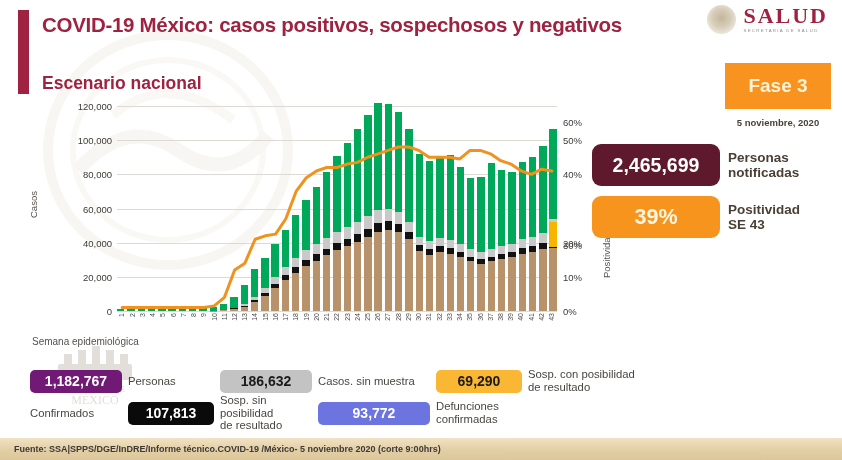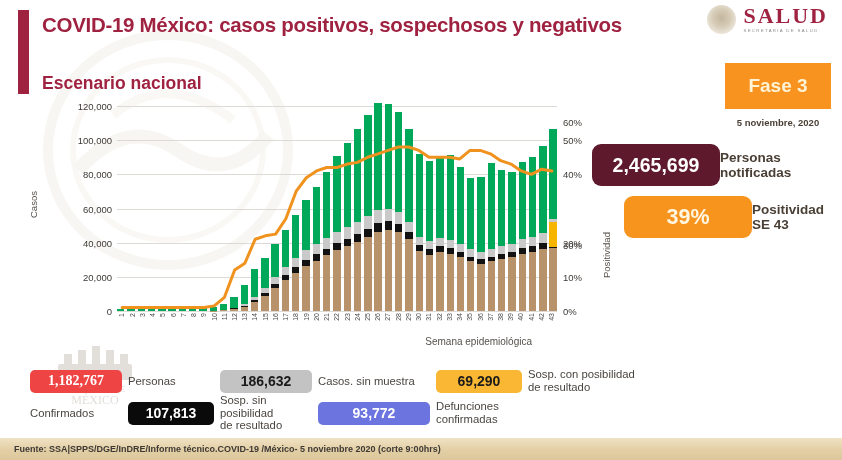--- a/index.html
+++ b/index.html
@@ -99,25 +99,25 @@
   }
   .fecha {
     position: absolute;
     left: 722px; top: 117px;
     width: 112px; text-align: center;
     font-size: 9.5px; font-weight: bold; color: #4a3f35;
     z-index: 3;
   }
   .stat-row {
     position: absolute;
-    display: flex; align-items: center; 
+    display: flex; align-items: center; gap: 8px;
     z-index: 3;
   }
   .stat-row.notificadas { left: 592px; top: 144px; }
-  .stat-row.positividad { left: 592px; top: 196px; margin-left: 32px; }
+  .stat-row.positividad { left: 592px; top: 196px; }
   .stat-pill {
     border-radius: 9px;
     display: flex; align-items: center; justify-content: center;
     color: #ffffff; font-weight: bold;
   }
   .pill-notificadas {
     width: 128px; height: 42px;
     background: #5e1a2c;
     font-size: 19.5px;
   }
@@ -151,21 +151,21 @@
     position: absolute;
     left: 569px; top: 178px;
     transform: rotate(-90deg);
     transform-origin: left top;
     font-size: 9.5px; color: #55504b;
     white-space: nowrap;
   }
   .axis-label-x {
     position: absolute;
     left: 0; top: 236px;
-    width: 500px; text-align: right;
+    width: 500px; text-align: left;
     font-size: 10px; color: #55504b;
   }
   .ytick {
     position: absolute;
     right: 100%;
     margin-right: 5px;
     transform: translateY(-50%);
     font-size: 9.5px; color: #3d3935;
     white-space: nowrap;
   }
@@ -231,21 +231,21 @@
     grid-template-rows: 26px 26px;
     gap: 6px 6px;
     align-items: center;
   }
   .lg-chip {
     height: 23px;
     border-radius: 5px;
     display: flex; align-items: center; justify-content: center;
     color: #ffffff; font-weight: bold; font-size: 14px;
   }
-  .chip-neg  { background: #ef4444; font-family: Liberation Serif, serif; }
+  .chip-neg  { background: #701a75; }
   .chip-conf { background: #b8926a; }
   .chip-sm   { background: #c3c3c3; color: #1a1a1a; }
   .chip-snp  { background: #0a0a0a; }
   .chip-scp  { background: #f9b733; color: #1a1a1a; }
   .chip-def  { background: #6c74e0; }
   .lg-text {
     font-size: 11.3px; color: #4a4540; line-height: 1.14;
   }
 
   

